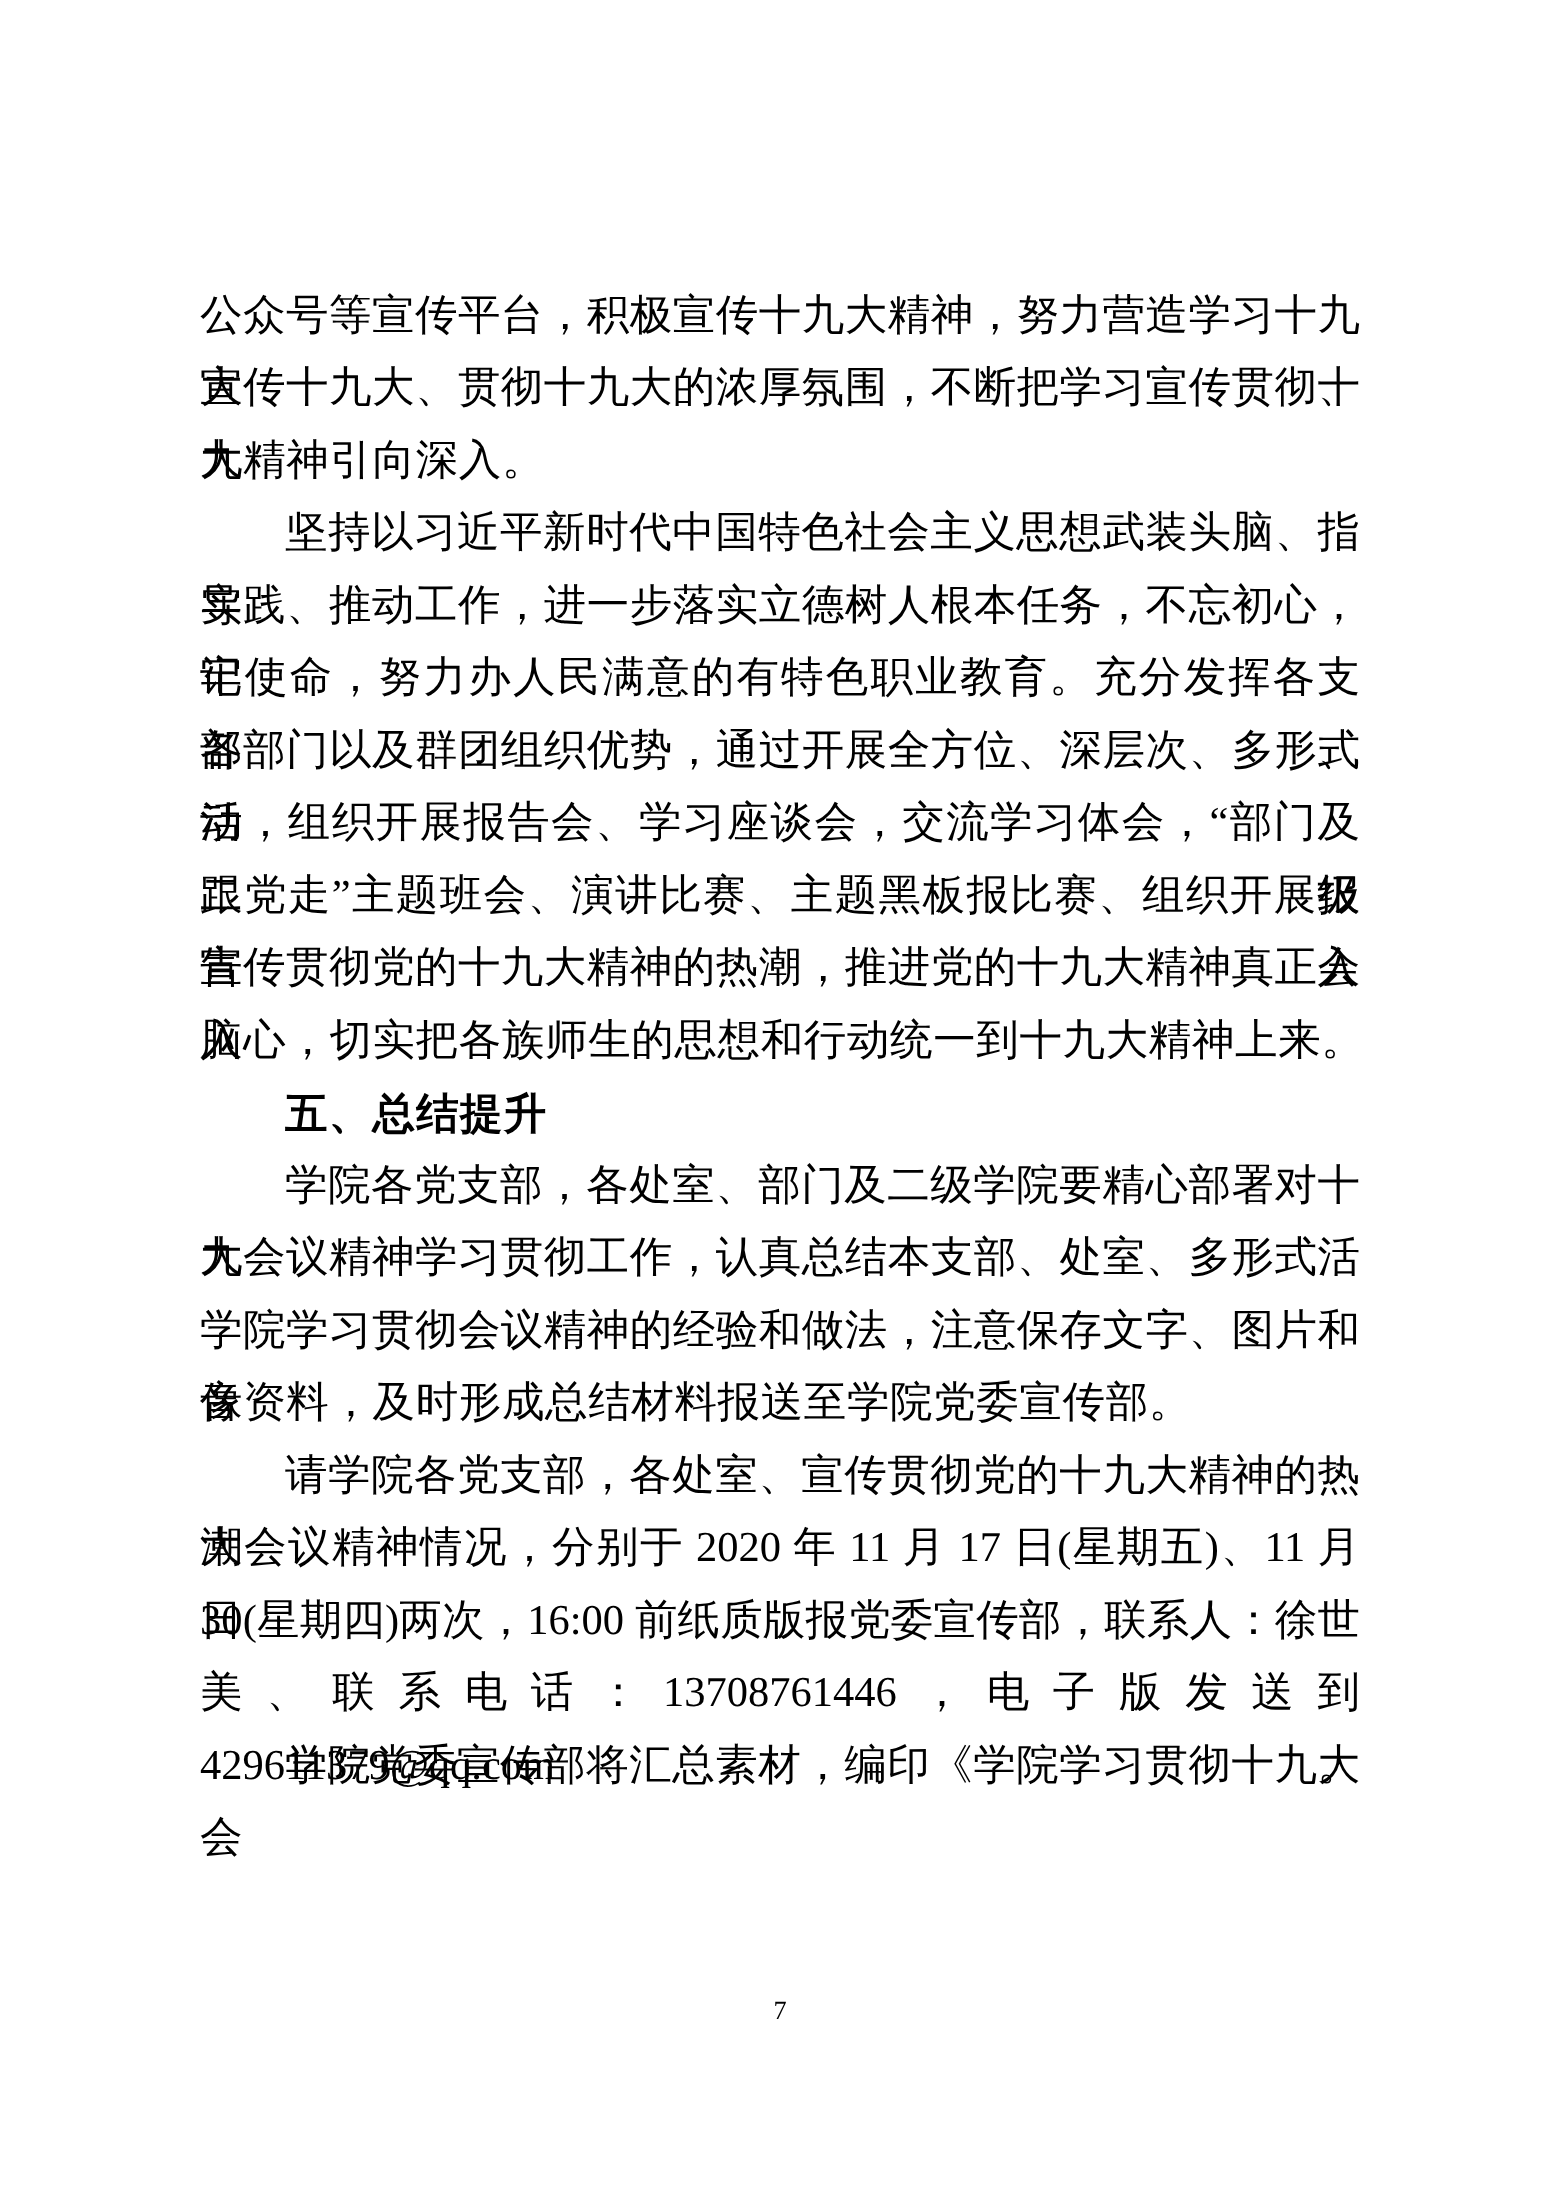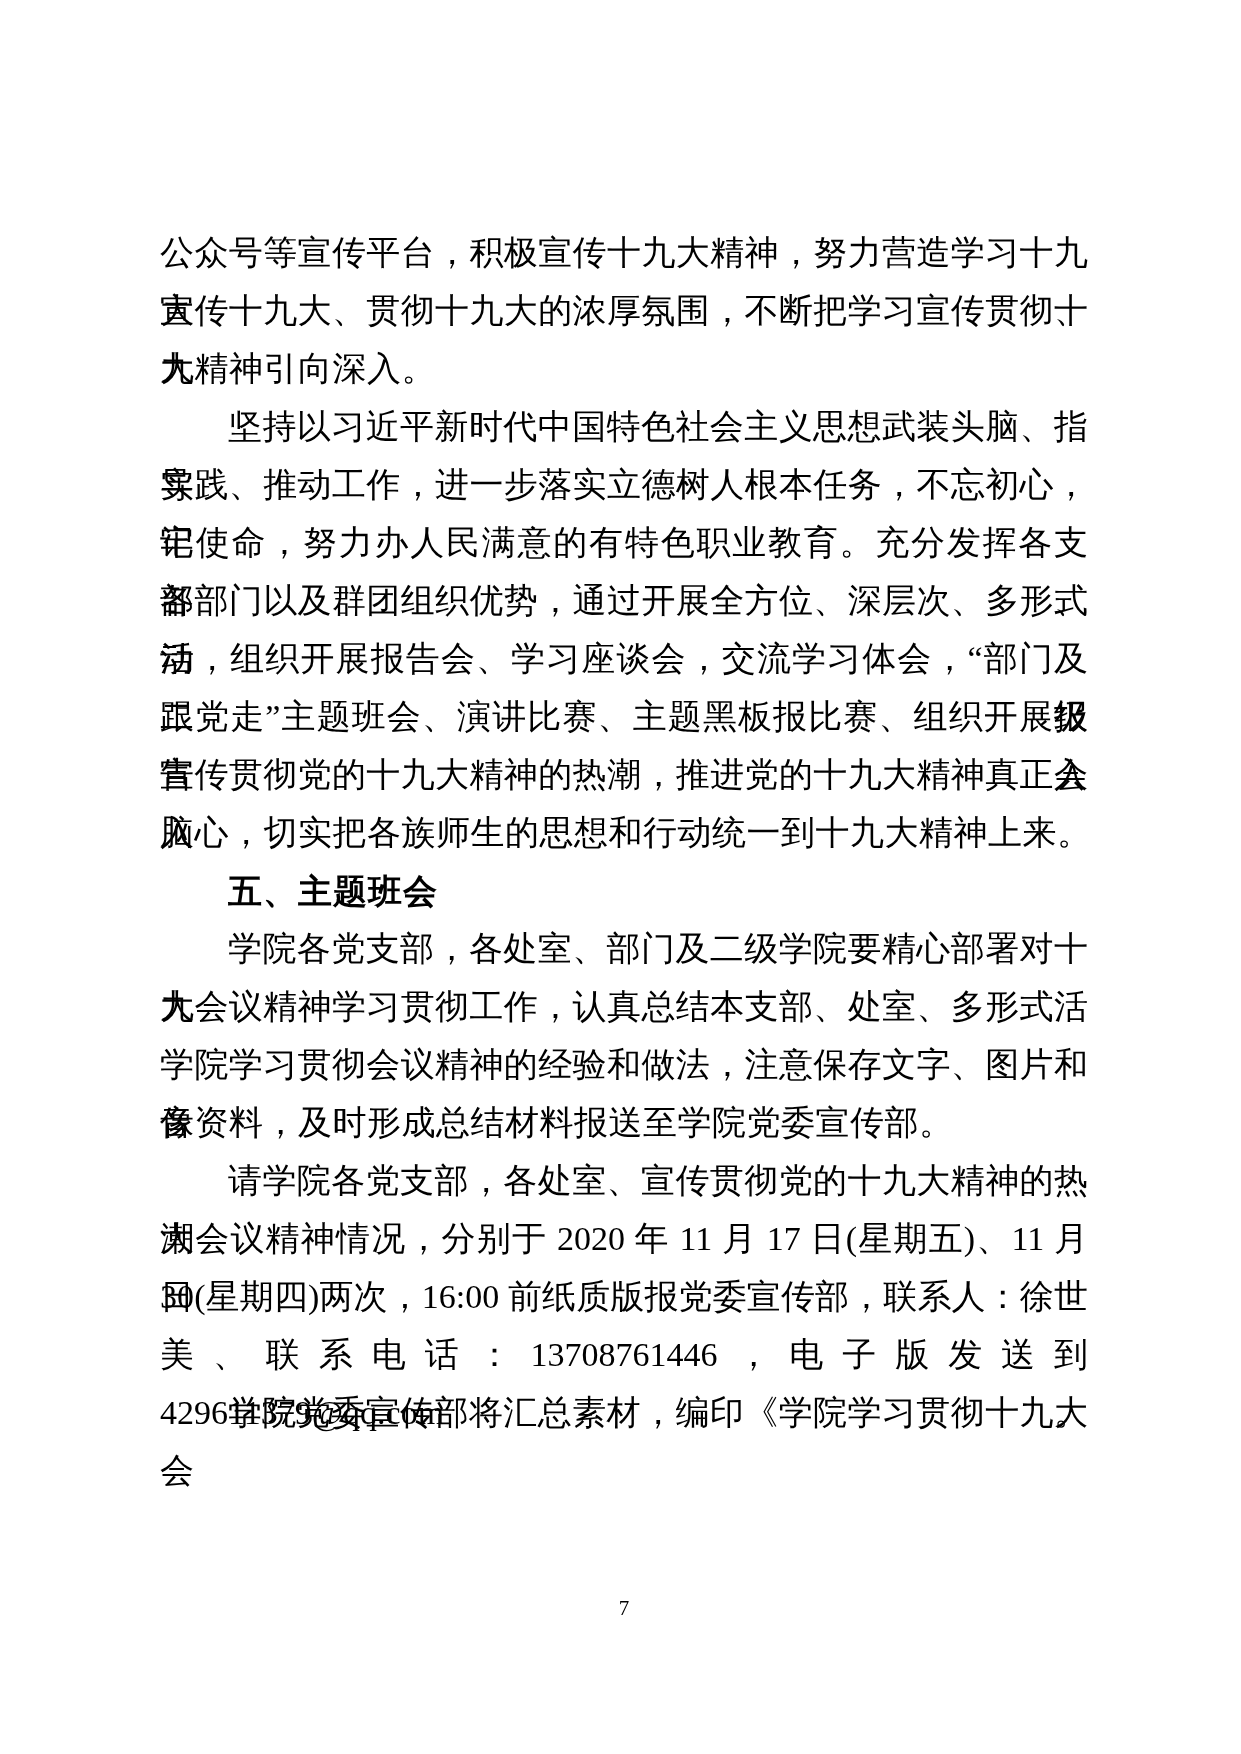--- a/index.html
+++ b/index.html
@@ -68,21 +68,21 @@
     <p class="line stretch">宣传十九大、贯彻十九大的浓厚氛围，不断把学习宣传贯彻十九</p>
     <p class="line">大精神引向深入。</p>
     <p class="line indent stretch">坚持以习近平新时代中国特色社会主义思想武装头脑、指导</p>
     <p class="line stretch">实践、推动工作，进一步落实立德树人根本任务，不忘初心，牢</p>
     <p class="line stretch">记使命，努力办人民满意的有特色职业教育。充分发挥各支部、</p>
     <p class="line stretch">各部门以及群团组织优势，通过开展全方位、深层次、多形式活</p>
     <p class="line stretch">动，组织开展报告会、学习座谈会，交流学习体会，“部门及二级</p>
     <p class="line stretch">跟党走”主题班会、演讲比赛、主题黑板报比赛、组织开展报告会</p>
     <p class="line stretch">宣传贯彻党的十九大精神的热潮，推进党的十九大精神真正入脑</p>
     <p class="line">入心，切实把各族师生的思想和行动统一到十九大精神上来。</p>
-    <p class="line heading indent">五、主题班会</p>
+    <p class="line heading indent">五、总结提升</p>
     <p class="line indent stretch">学院各党支部，各处室、部门及二级学院要精心部署对十九</p>
     <p class="line stretch">大会议精神学习贯彻工作，认真总结本支部、处室、多形式活</p>
     <p class="line stretch">学院学习贯彻会议精神的经验和做法，注意保存文字、图片和音</p>
     <p class="line">像资料，及时形成总结材料报送至学院党委宣传部。</p>
     <p class="line indent stretch">请学院各党支部，各处室、宣传贯彻党的十九大精神的热潮</p>
     <p class="line stretch">大会议精神情况，分别于 2020 年 11 月 17 日(星期五)、11 月 30</p>
     <p class="line stretch">日(星期四)两次，16:00 前纸质版报党委宣传部，联系人：徐世</p>
     <p class="line stretch">美、联系电话：13708761446，电子版发送到 429611379@qq.com。</p>
     <p class="line indent stretch">学院党委宣传部将汇总素材，编印《学院学习贯彻十九大会</p>
   </main>

